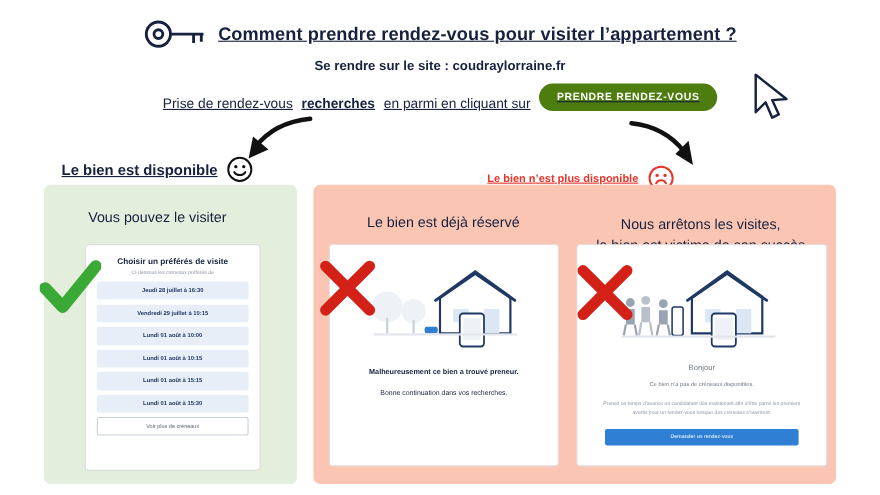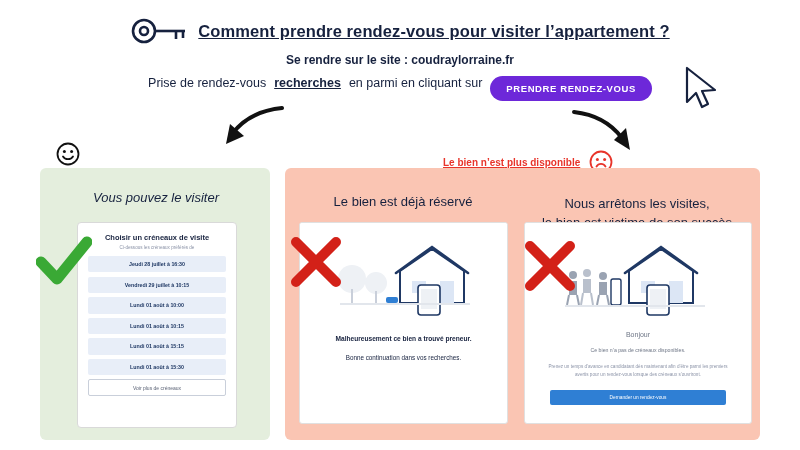--- a/index.html
+++ b/index.html
@@ -50,32 +50,33 @@
   }
   .subtitle {
     margin-top: 9px;
     font-size: 12px;
     font-weight: bold;
     color: #16213e;
   }
   .instruction-row {
     margin-top: 9px;
     display: flex;
-    align-items: flex-start;
+    align-items: flex-end;
     justify-content: center;
     gap: 8px;
     font-size: 12.5px;
     color: #16213e;
+    text-decoration: underline;
   }
   .instruction-row .u {
     text-decoration: underline;
     font-weight: bold;
   }
   .cta {
-    background: #6d28d9;
+    background: #4d7c0f;
     color: #ffffff;
     font-weight: bold;
     font-size: 9.5px;
     letter-spacing: 0.6px;
     padding: 7px 16px;
     border-radius: 14px;
     border: none;
     white-space: nowrap;
   }
 
@@ -159,24 +160,23 @@
   }
 
   .panel-title {
     text-align: center;
     font-size: 13px;
     color: #16213e;
     font-weight: normal;
   }
   .green-title {
     position: absolute;
-    left: 41px;
+    left: 28px;
     top: 190px;
     width: 230px;
-    font-style: italic;
   }
   .red-title-1 {
     position: absolute;
     left: 293px;
     top: 194px;
     width: 220px;
   }
   .red-title-2 {
     position: absolute;
     left: 520px;
@@ -348,20 +348,21 @@
   <svg class="arrow-left" viewBox="0 0 68 46">
     <path d="M64 4 C44 6, 26 14, 14 30" stroke="#111111" stroke-width="4" fill="none" stroke-linecap="round"></path>
     <path d="M8 40 L12 20 L26 32 Z" fill="#111111"></path>
   </svg>
   <svg class="arrow-right" viewBox="0 0 68 48">
     <path d="M4 4 C22 6, 40 14, 52 30" stroke="#111111" stroke-width="4" fill="none" stroke-linecap="round"></path>
     <path d="M60 42 L44 32 L56 20 Z" fill="#111111"></path>
   </svg>
 
   <div class="label-avail">
+    <span class="txt">Le bien est disponible</span>
     <svg width="24" height="24" viewBox="0 0 24 24">
       <circle cx="12" cy="12" r="10.5" fill="none" stroke="#111111" stroke-width="1.8"></circle>
       <circle cx="8.4" cy="9.5" r="1.5" fill="#111111"></circle>
       <circle cx="15.6" cy="9.5" r="1.5" fill="#111111"></circle>
       <path d="M7 14.5 C9 18, 15 18, 17 14.5" fill="none" stroke="#111111" stroke-width="1.8" stroke-linecap="round"></path>
     </svg>
   </div>
 
   <div class="label-unavail">
     <span class="txt"><span>Le bien n</span><span class="b">’est</span><span> plus disponible</span></span>
@@ -377,21 +378,21 @@
   <div class="panel-red"></div>
 
   <div class="panel-title green-title">Vous pouvez le visiter</div>
   <div class="panel-title red-title-1">Le bien est déjà réservé</div>
   <div class="panel-title red-title-2">
     <div>Nous arrêtons les visites,</div>
     <div>le bien est victime de son succès</div>
   </div>
 
   <div class="card-green">
-    <h4>Choisir un créneaux de visite</h4>
+    <h4>Choisir un préférés de visite</h4>
     <p class="sub">Ci-dessous les créneaux préférés de</p>
     <div class="slot">Jeudi 28 juillet à 16:30</div>
     <div class="slot">Vendredi 29 juillet à 10:15</div>
     <div class="slot">Lundi 01 août à 10:00</div>
     <div class="slot">Lundi 01 août à 10:15</div>
     <div class="slot">Lundi 01 août à 15:15</div>
     <div class="slot">Lundi 01 août à 15:30</div>
     <div class="more-slots">Voir plus de créneaux</div>
   </div>
 

